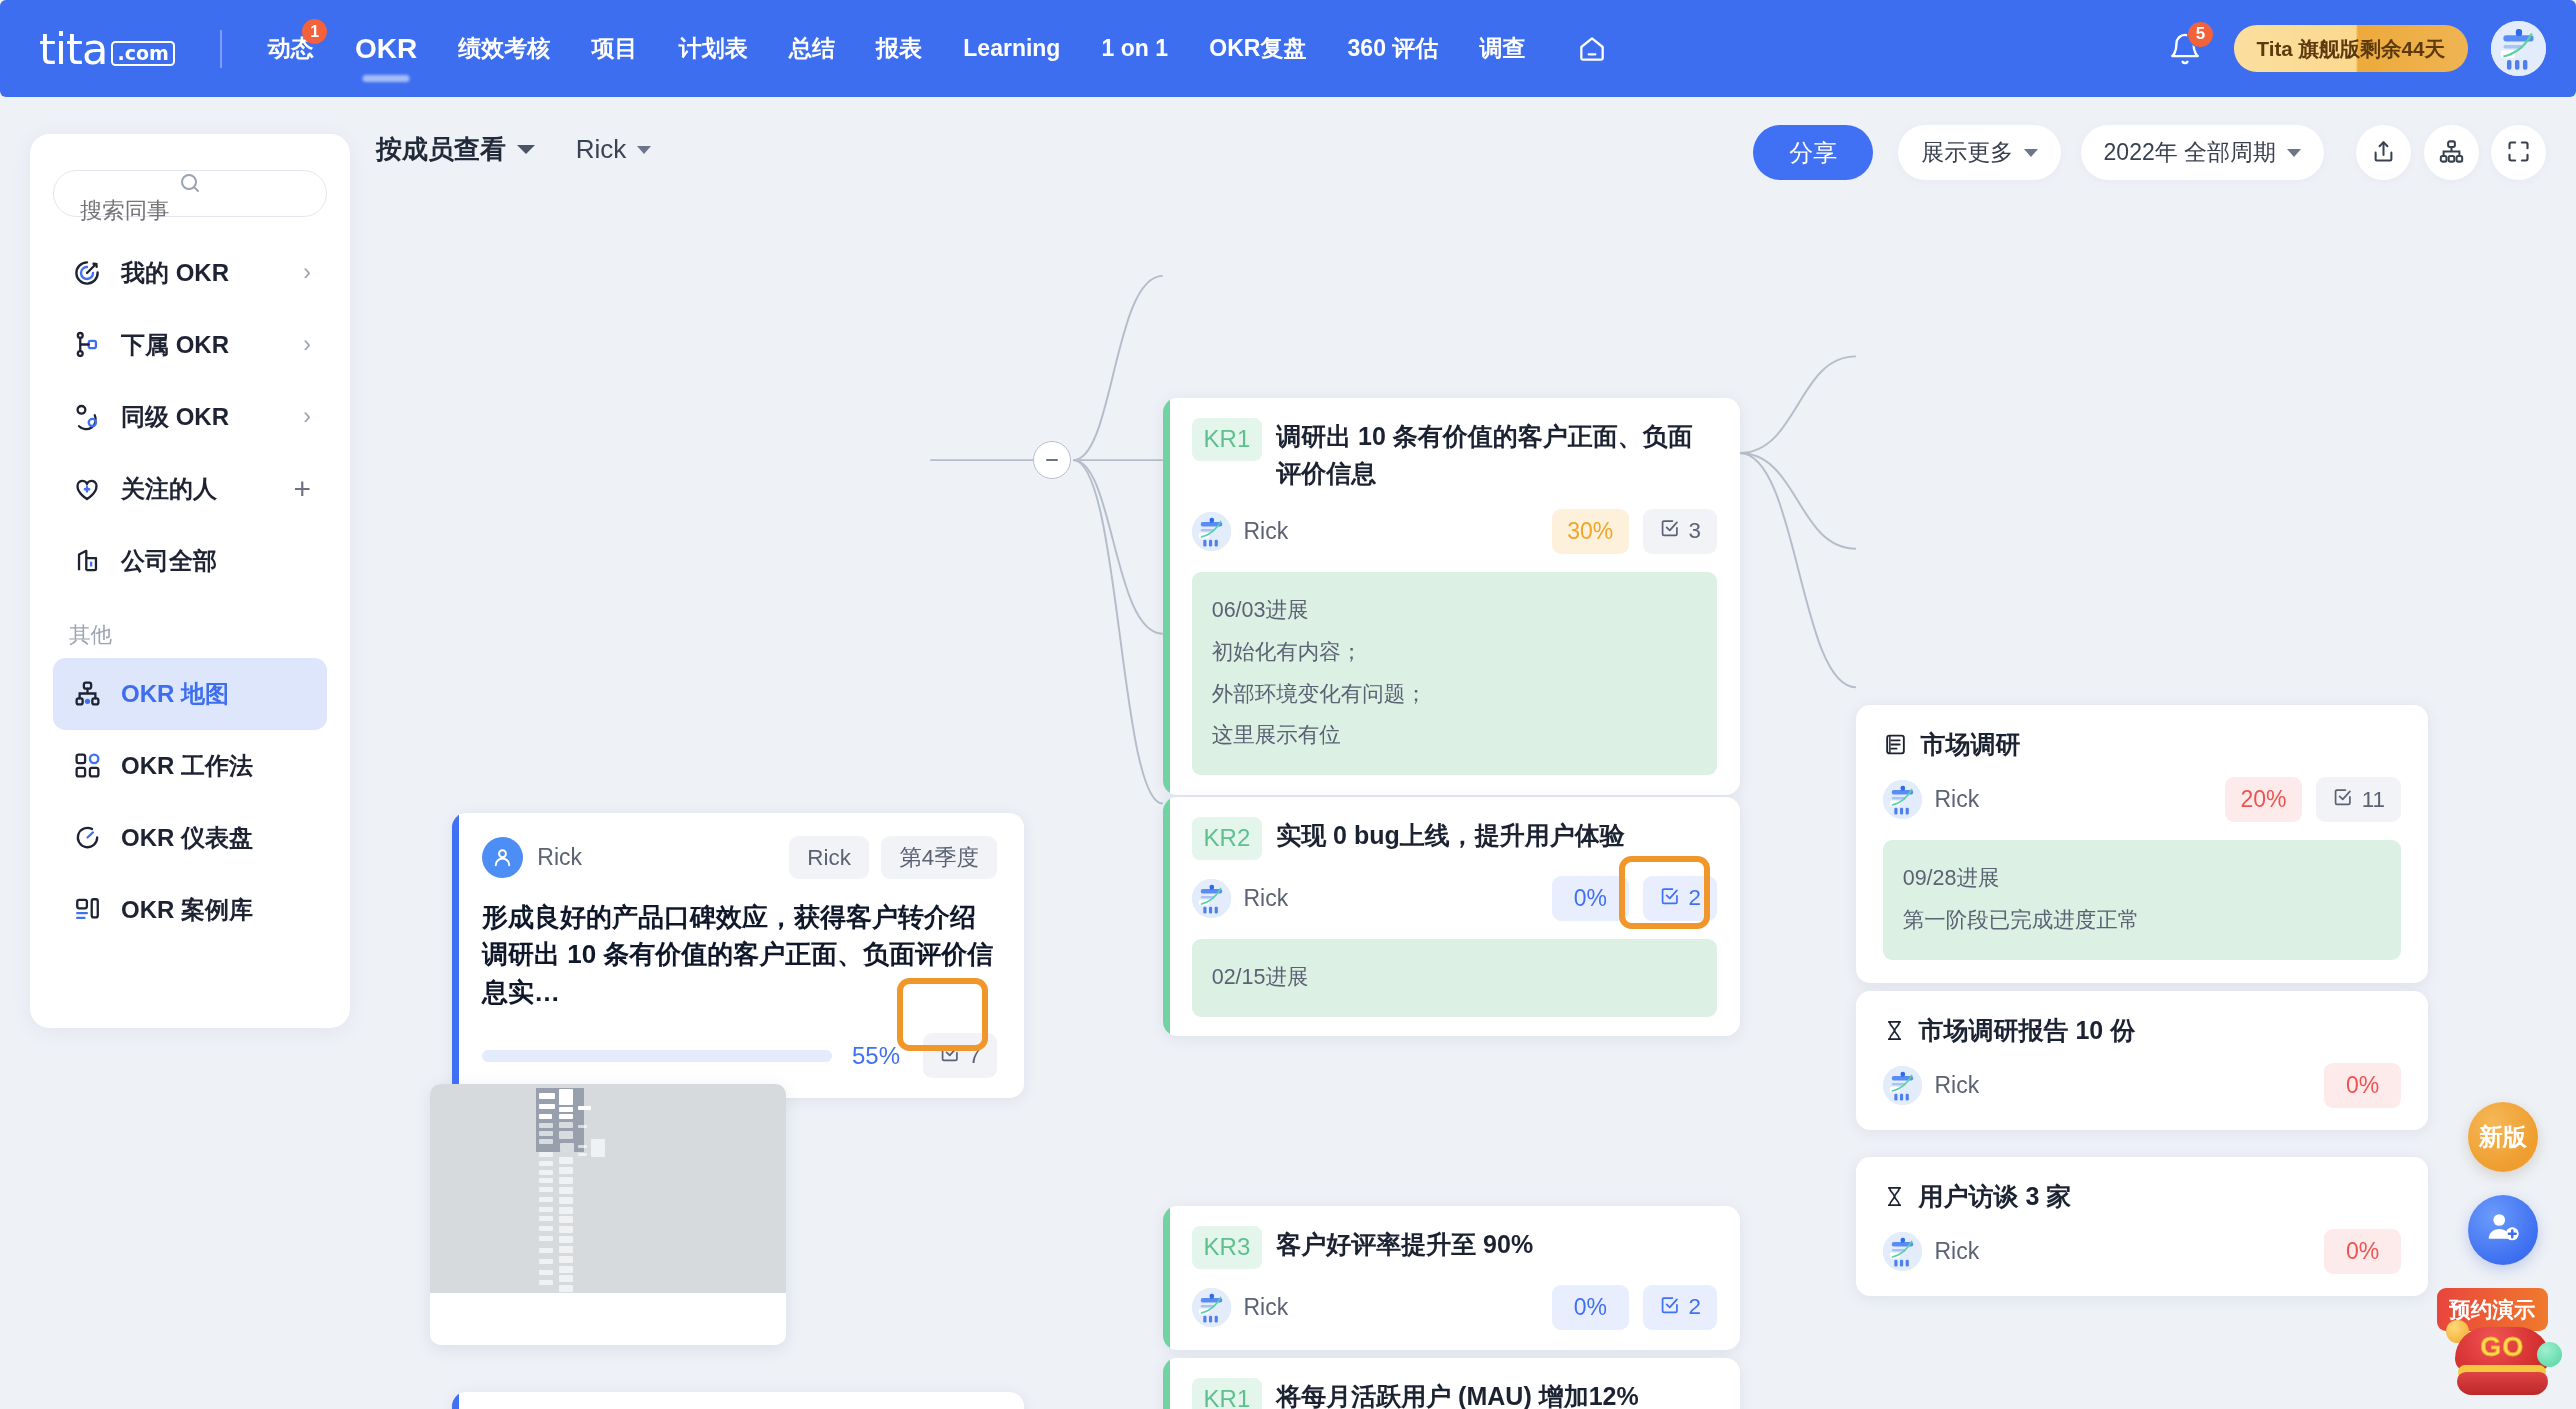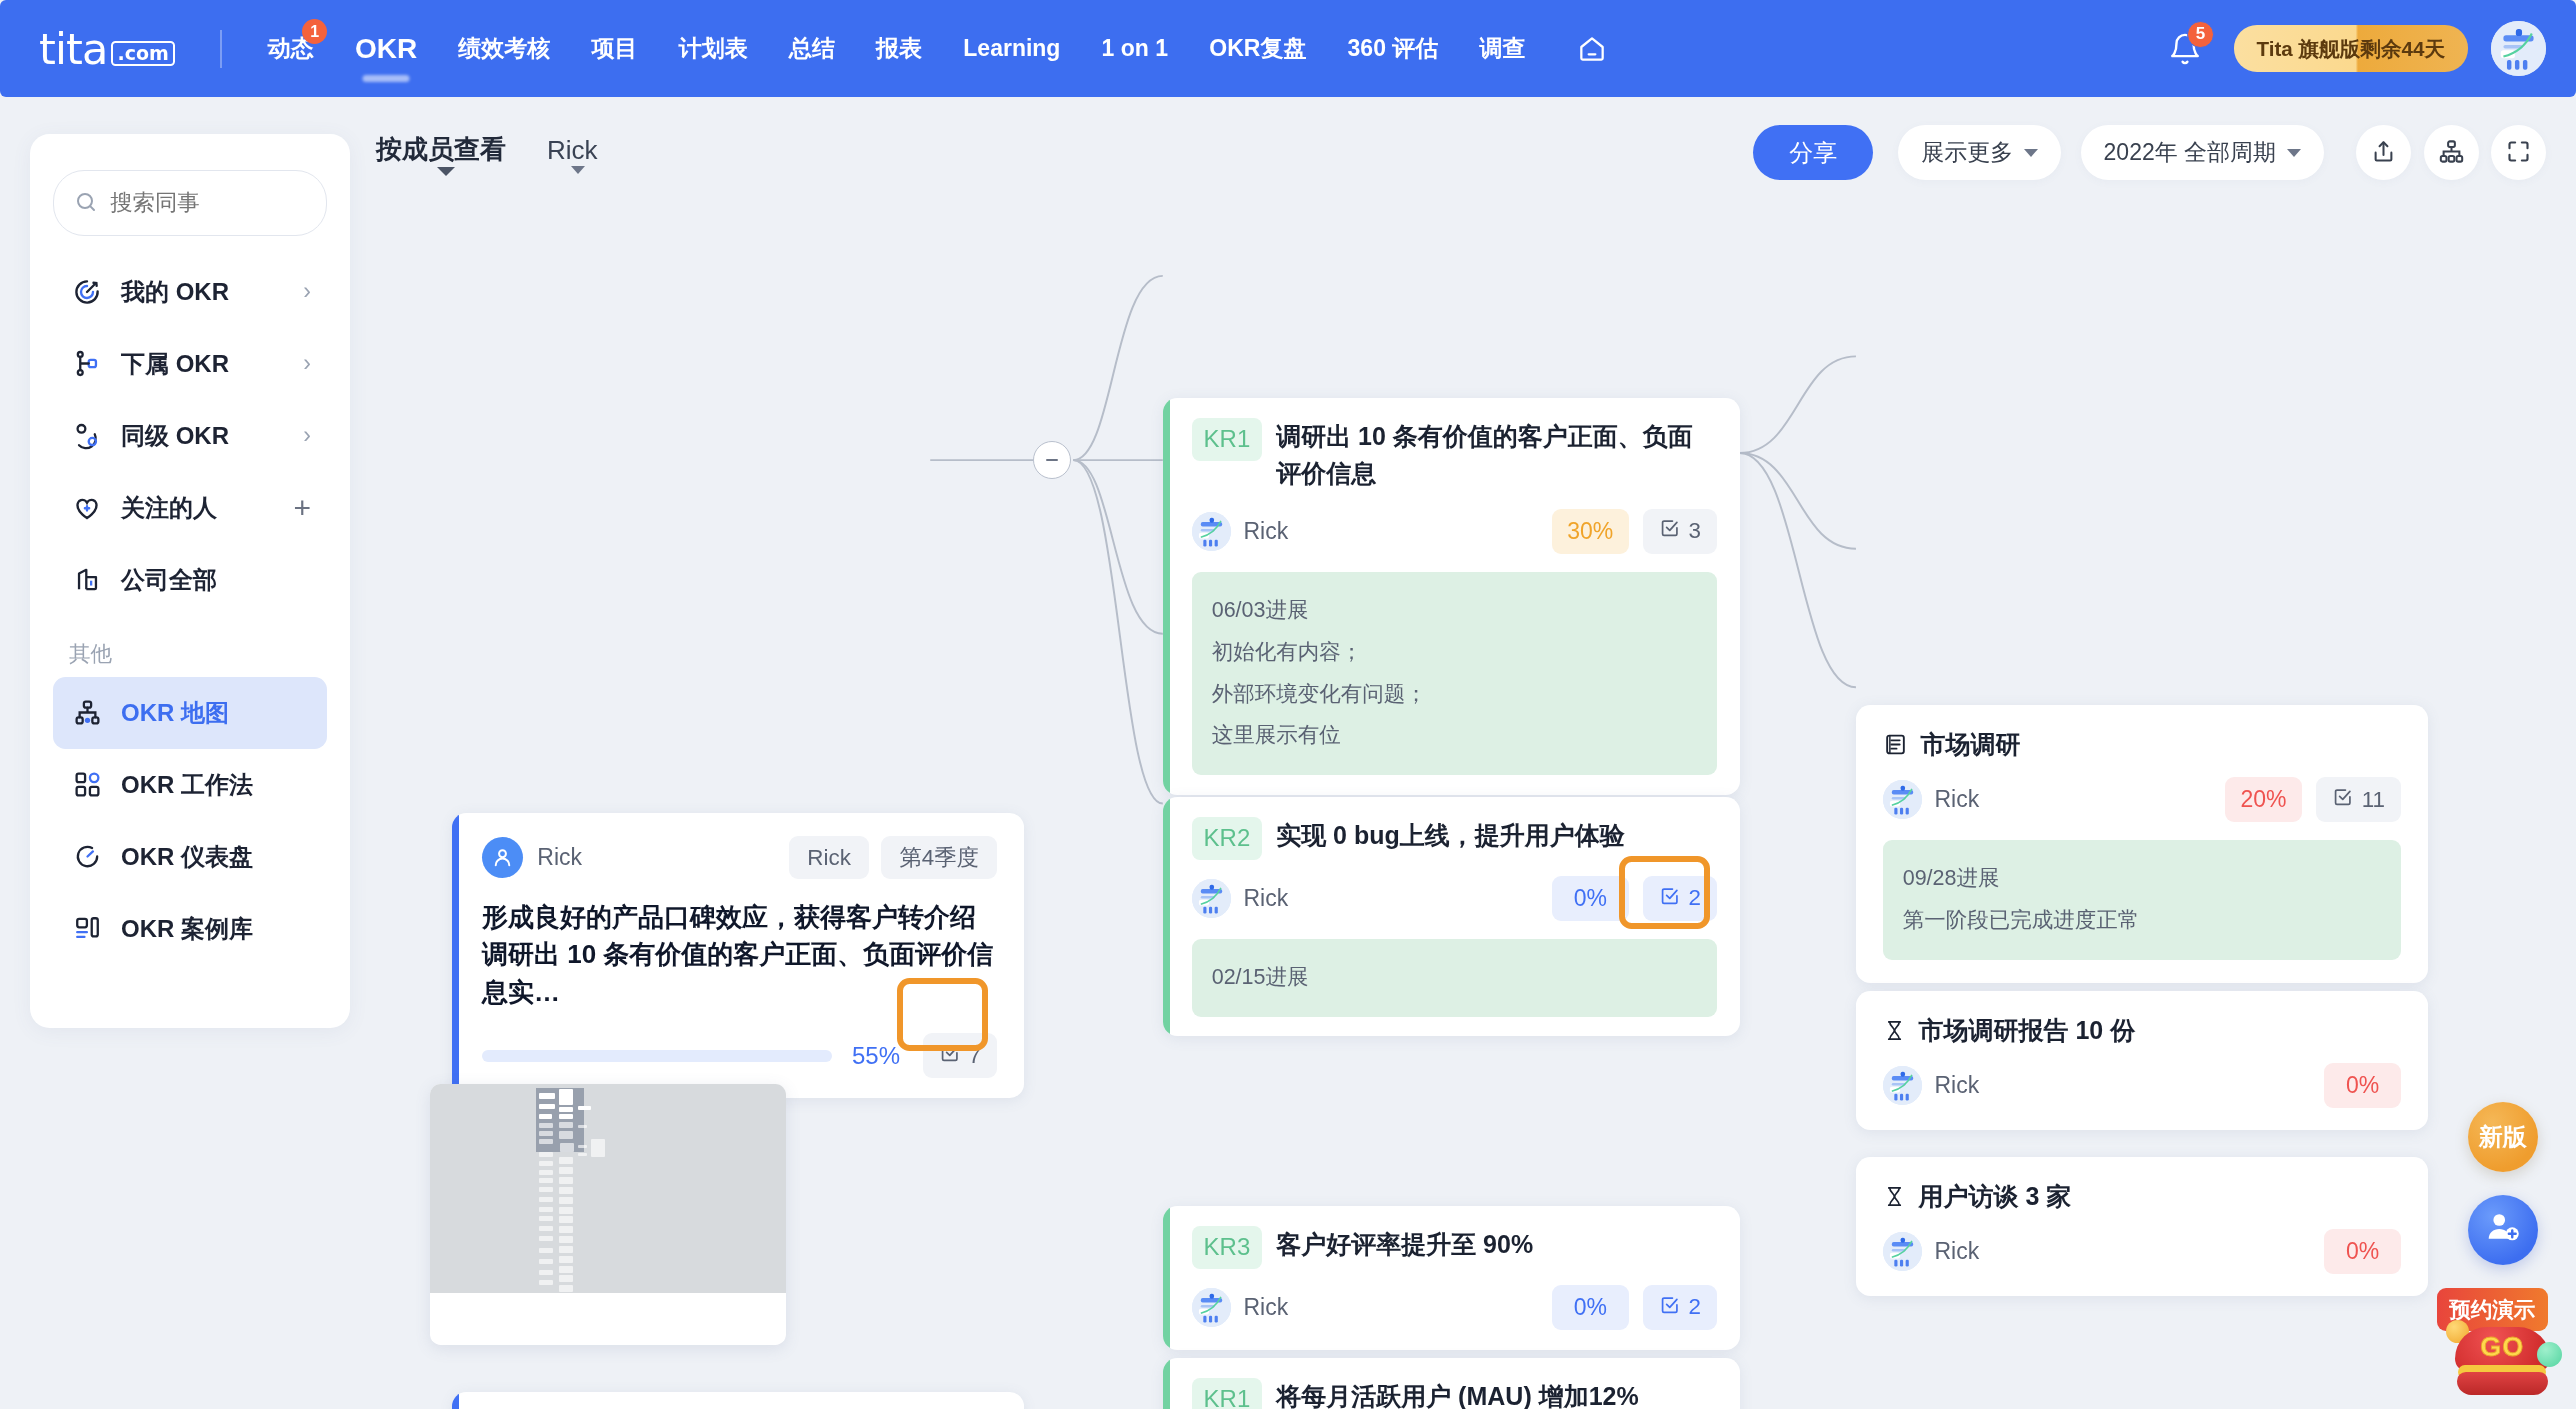--- a/index.html
+++ b/index.html
@@ -129,26 +129,27 @@
     position: absolute;
     left: 30px; top: 134px;
     width: 320px; height: 894px;
     background: #ffffff;
     border-radius: 19.7px;
     box-shadow: 0 3.6px 19.7px rgba(80,100,140,0.07);
     padding: 36px 23px 0 23px;
     z-index: 30;
   }
   .searchbox {
-    height: 66px;
+    height: 47px;
     border: 1.4px solid #e2e6ee;
     border-radius: 31px;
     display: flex; align-items: center;
     padding: 0 19.7px;
     cursor: text;
+    flex-direction: column;
   }
   .searchbox input {
     border: none; outline: none;
     font-size: 22.4px;
     color: #9aa3b2;
     margin-left: 12.5px;
     width: 100%;
     background: transparent;
     font-family: "Liberation Sans", sans-serif;
   }
@@ -202,21 +203,20 @@
     z-index: 25;
   }
   .tb-sel {
     display: flex; align-items: center;
     font-size: 26px;
     font-weight: 700;
     color: #222a3a;
     cursor: pointer;
     margin-right: 41px;
     white-space: nowrap;
-    flex-direction: column;
   }
   .tb-sel.light { font-weight: 400; color: #3a4354; }
   .caret {
     width: 0; height: 0;
     border-left: 9px solid transparent;
     border-right: 9px solid transparent;
     border-top: 9.8px solid #4b5465;
     margin-left: 10.7px;
   }
   .caret.sm {

